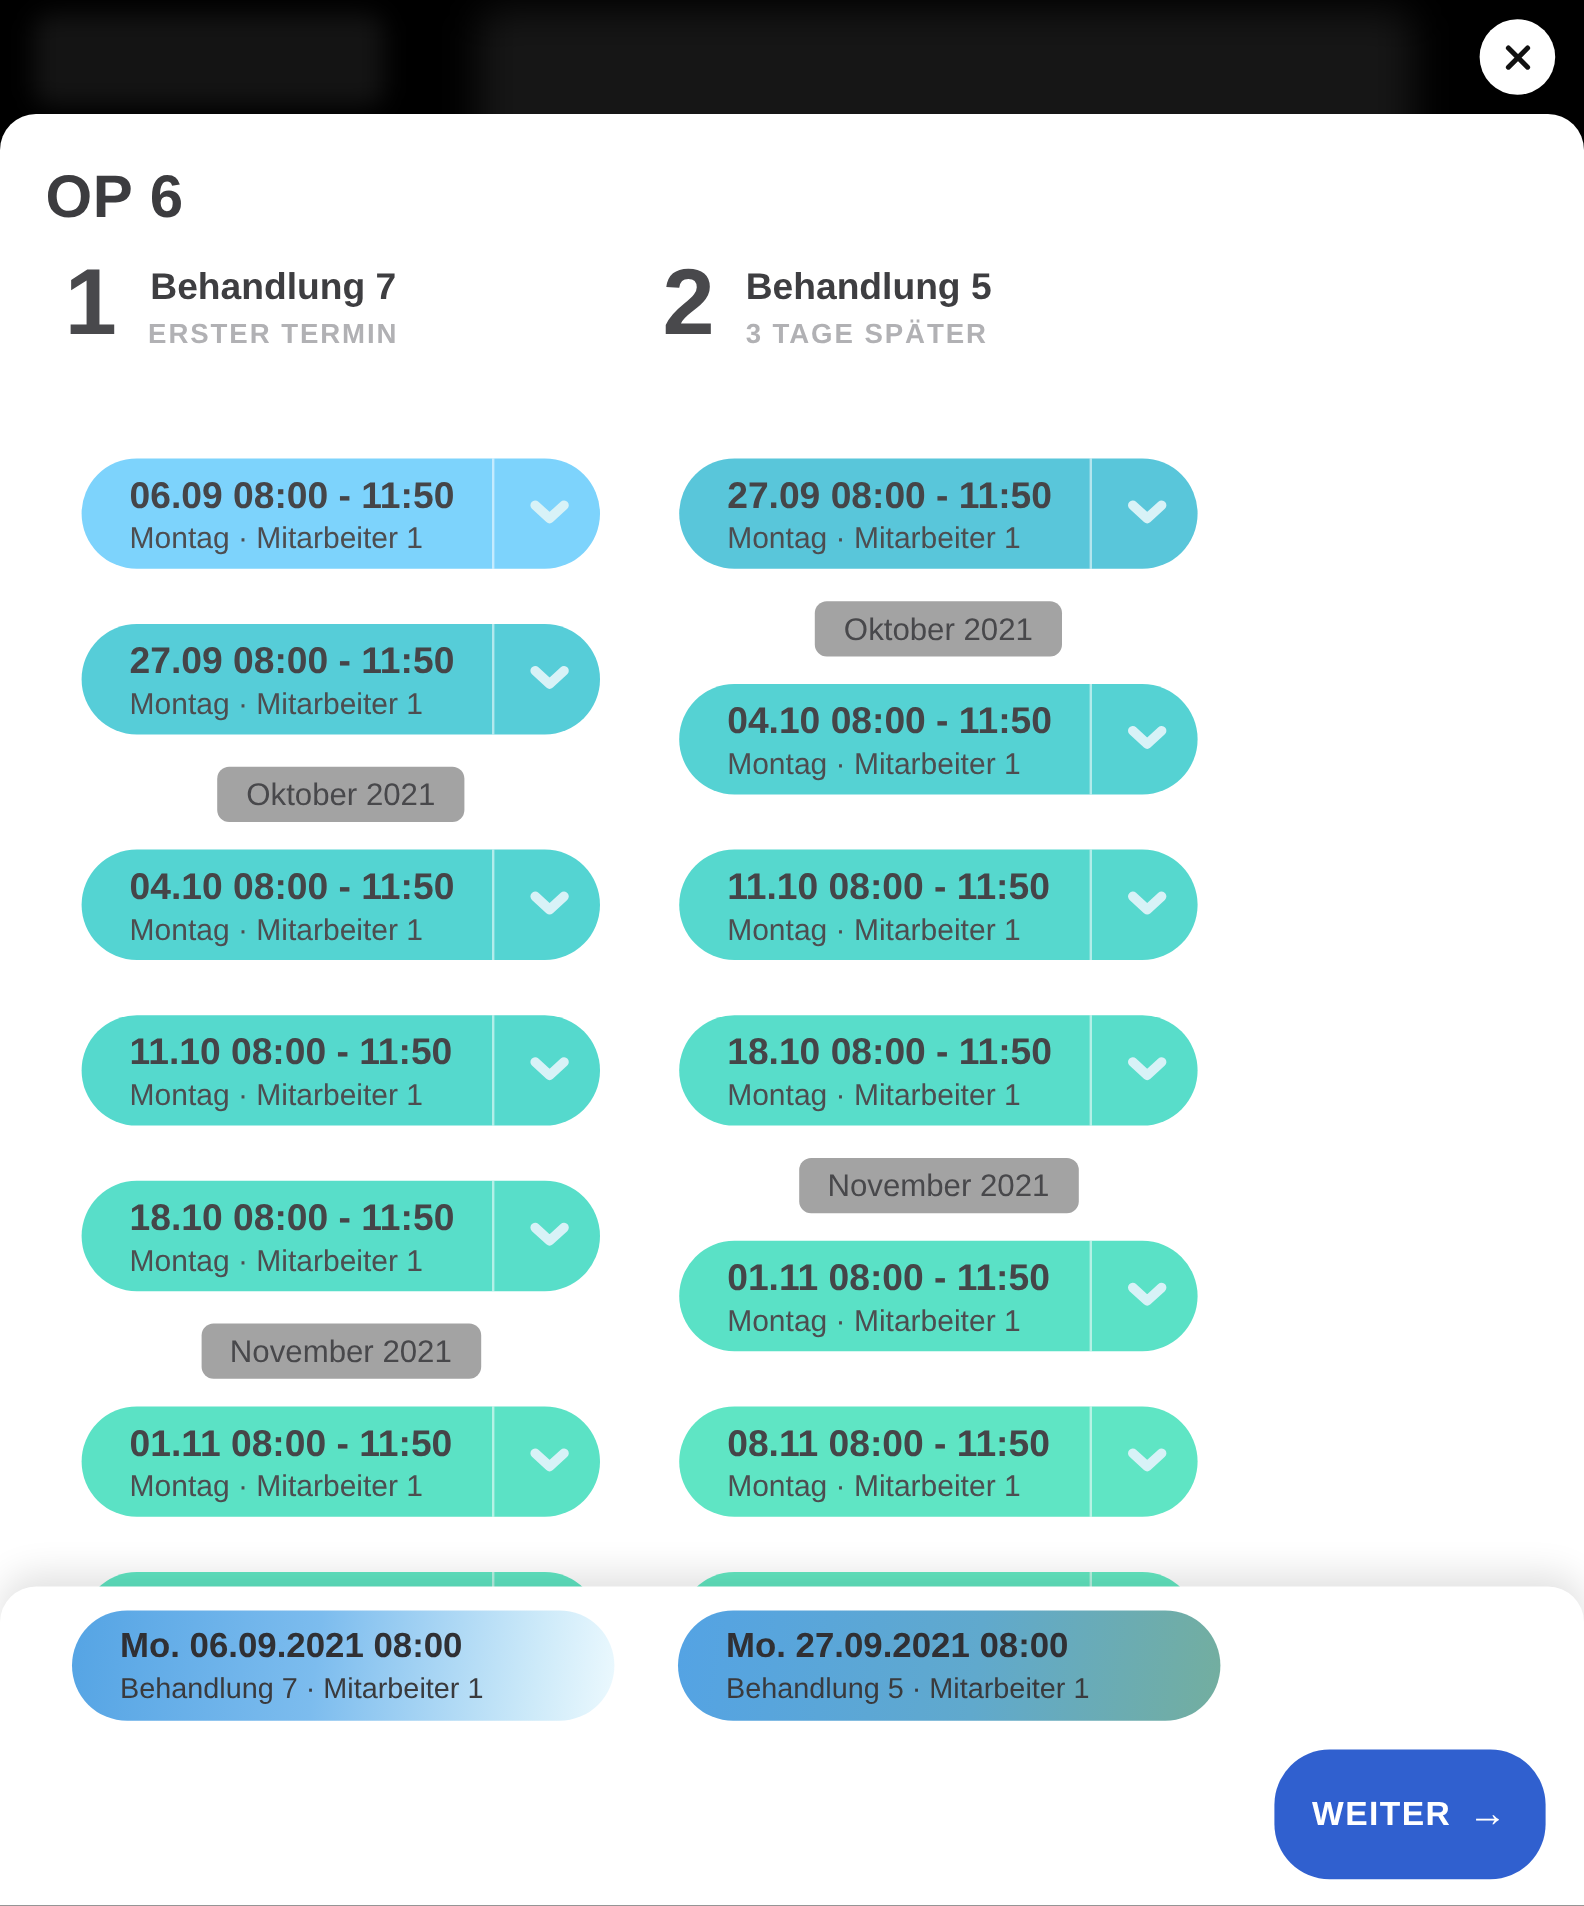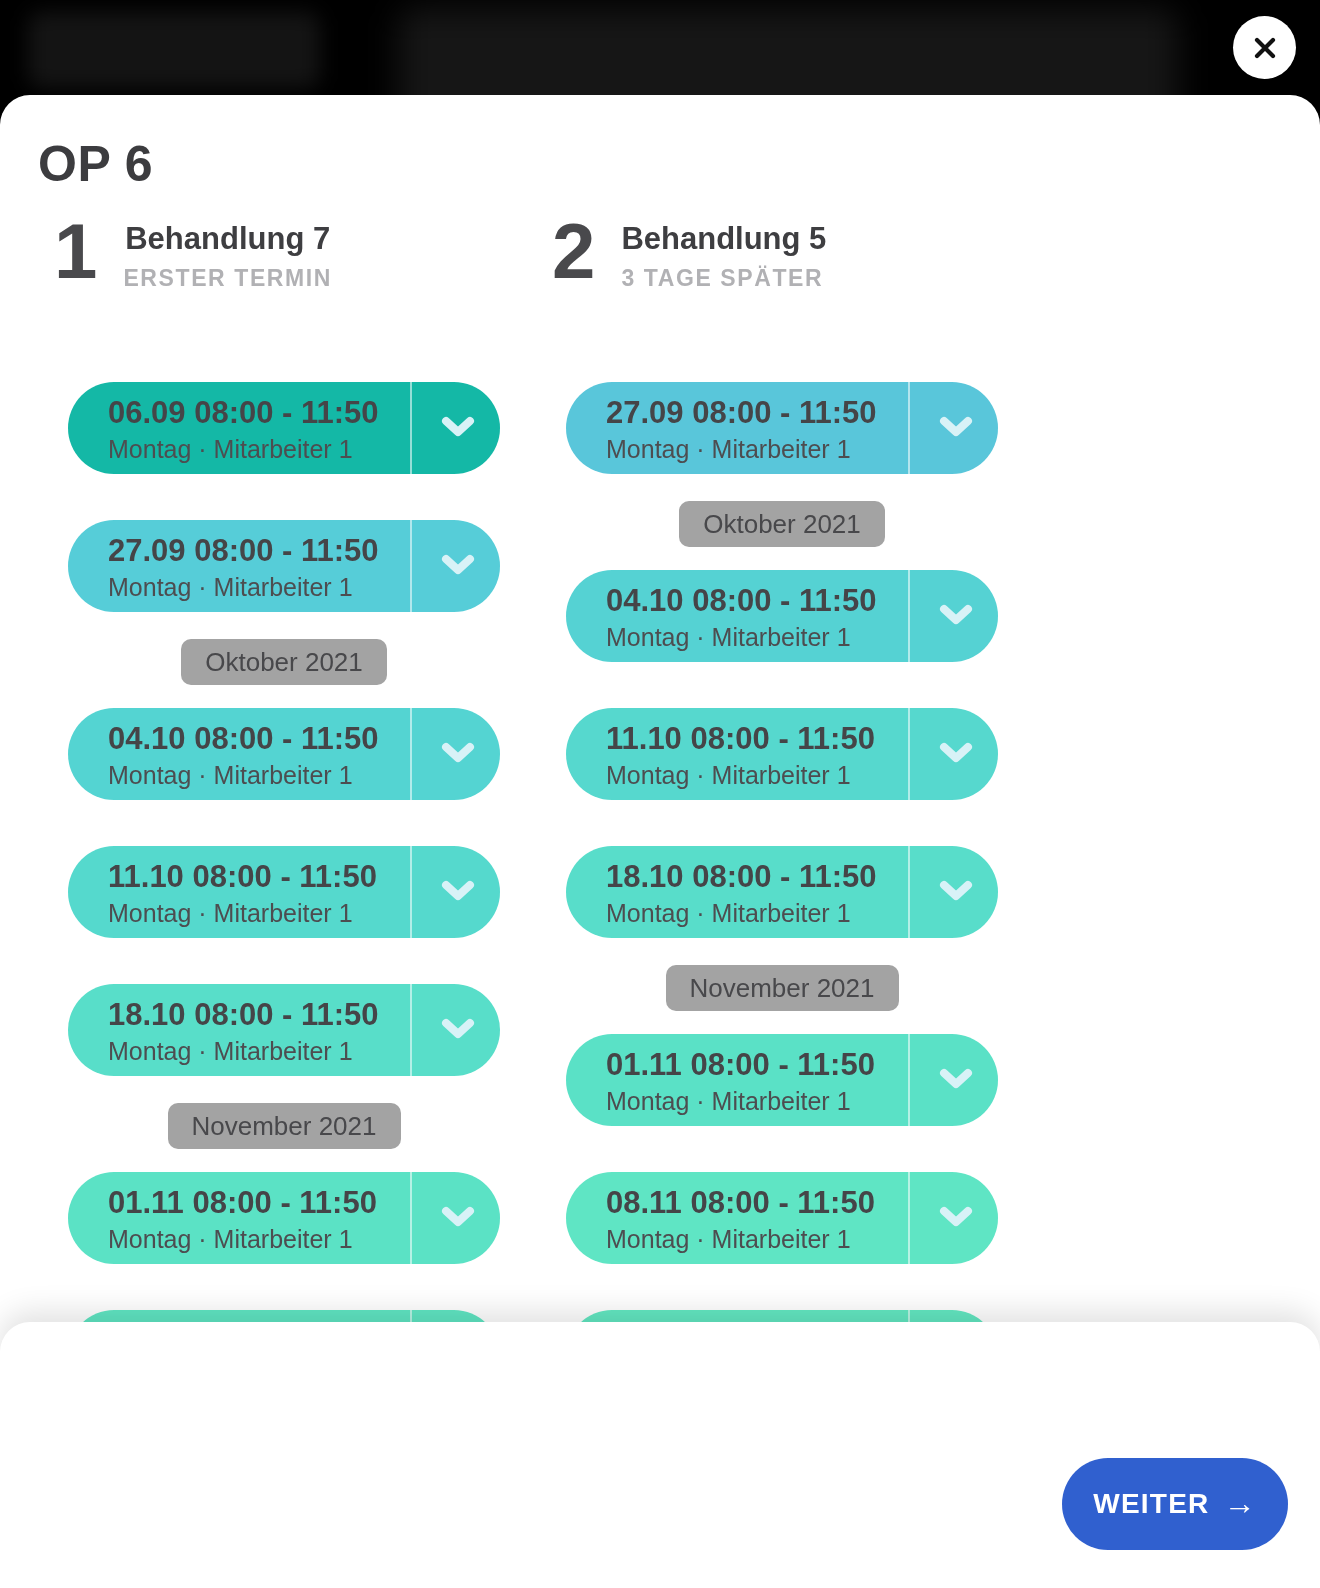--- a/index.html
+++ b/index.html
@@ -46,21 +46,21 @@
            line-height:46px; padding:0 24px; background:#a3a3a3; border-radius:10px;
            font-size:26px; color:#48484b;text-align:center; }
   
   .sheet { position:absolute; left:0; top:1322px; width:1320px; height:266px;
            background:#fff; border-radius:30px 30px 0 0; z-index:3;
            box-shadow:0 -10px 30px rgba(0,0,0,0.12); }
   .sheet-pills { display:flex; gap:53px; margin:20px 0 0 60px; }
   .sel { width:452px; height:92px; border-radius:46px; padding:14px 0 0 40px; cursor:pointer; }
   .sel-title { font-size:29px; font-weight:700; color:#303034; line-height:1.15; }
   .sel-meta { font-size:24px; color:#3a3a3d; line-height:1.15; margin-top:5px; }
-  .next-btn { position:absolute; right:32px; top:136px; width:226px; height:92px;
+  .next-btn { position:absolute; right:32px; top:136px; width:226px; height:108px;
               border-radius:46px; border:none; cursor:pointer; color:#fff;
               font-family:"Liberation Sans", sans-serif; font-size:28px; font-weight:700;
               letter-spacing:1.2px; display:flex; align-items:center; justify-content:center;
               gap:14px; }
   .next-arrow { font-size:32px; font-weight:700; line-height:1; margin-top:-2px; }
 </style>
 </head>
 <body>
 
 <div class="backdrop">
@@ -83,21 +83,21 @@
 
     <div class="column">
       <div class="col-header">
         <div class="col-number">1</div>
         <div>
           <div class="col-name">Behandlung 7</div>
           <div class="col-sub">ERSTER TERMIN</div>
         </div>
       </div>
       <div class="list">
-          <div class="slot" style="background: #14b8a6;">
+          <div class="slot" style="background: #7dd3fc;">
             <div class="slot-main">
               <div class="slot-time">06.09 08:00 - 11:50</div>
               <div class="slot-meta">Montag · Mitarbeiter 1</div>
             </div>
             <span class="slot-divider"></span>
             <span class="slot-chevron">
               <svg width="36" height="24" viewBox="0 0 36 24">
                 <path d="M6 5 L18 16 L30 5" stroke="#d8f2f7" stroke-width="8" fill="none" stroke-linecap="round" stroke-linejoin="round"></path>
               </svg>
             </span>
@@ -268,17 +268,27 @@
               </svg>
             </span>
           </div>
         </div>
     </div>
 
   </div>
 </div>
 
 <div class="sheet">
+  <div class="sheet-pills">
+    <div class="sel" style="background: linear-gradient(97deg, rgb(85, 164, 228), rgb(124, 188, 238) 45%, rgb(205, 234, 249) 85%, rgb(236, 249, 254));">
+      <div class="sel-title">Mo. 06.09.2021 08:00</div>
+      <div class="sel-meta">Behandlung 7 · Mitarbeiter 1</div>
+    </div>
+    <div class="sel" style="background: linear-gradient(97deg, rgb(84, 163, 228), rgb(96, 169, 205) 55%, rgb(115, 174, 159));">
+      <div class="sel-title">Mo. 27.09.2021 08:00</div>
+      <div class="sel-meta">Behandlung 5 · Mitarbeiter 1</div>
+    </div>
+  </div>
   <button class="next-btn" style="background: rgb(48, 96, 207);">
     <span>WEITER</span>
     <span class="next-arrow">→</span>
   </button>
 </div>
 
 </body></html>

